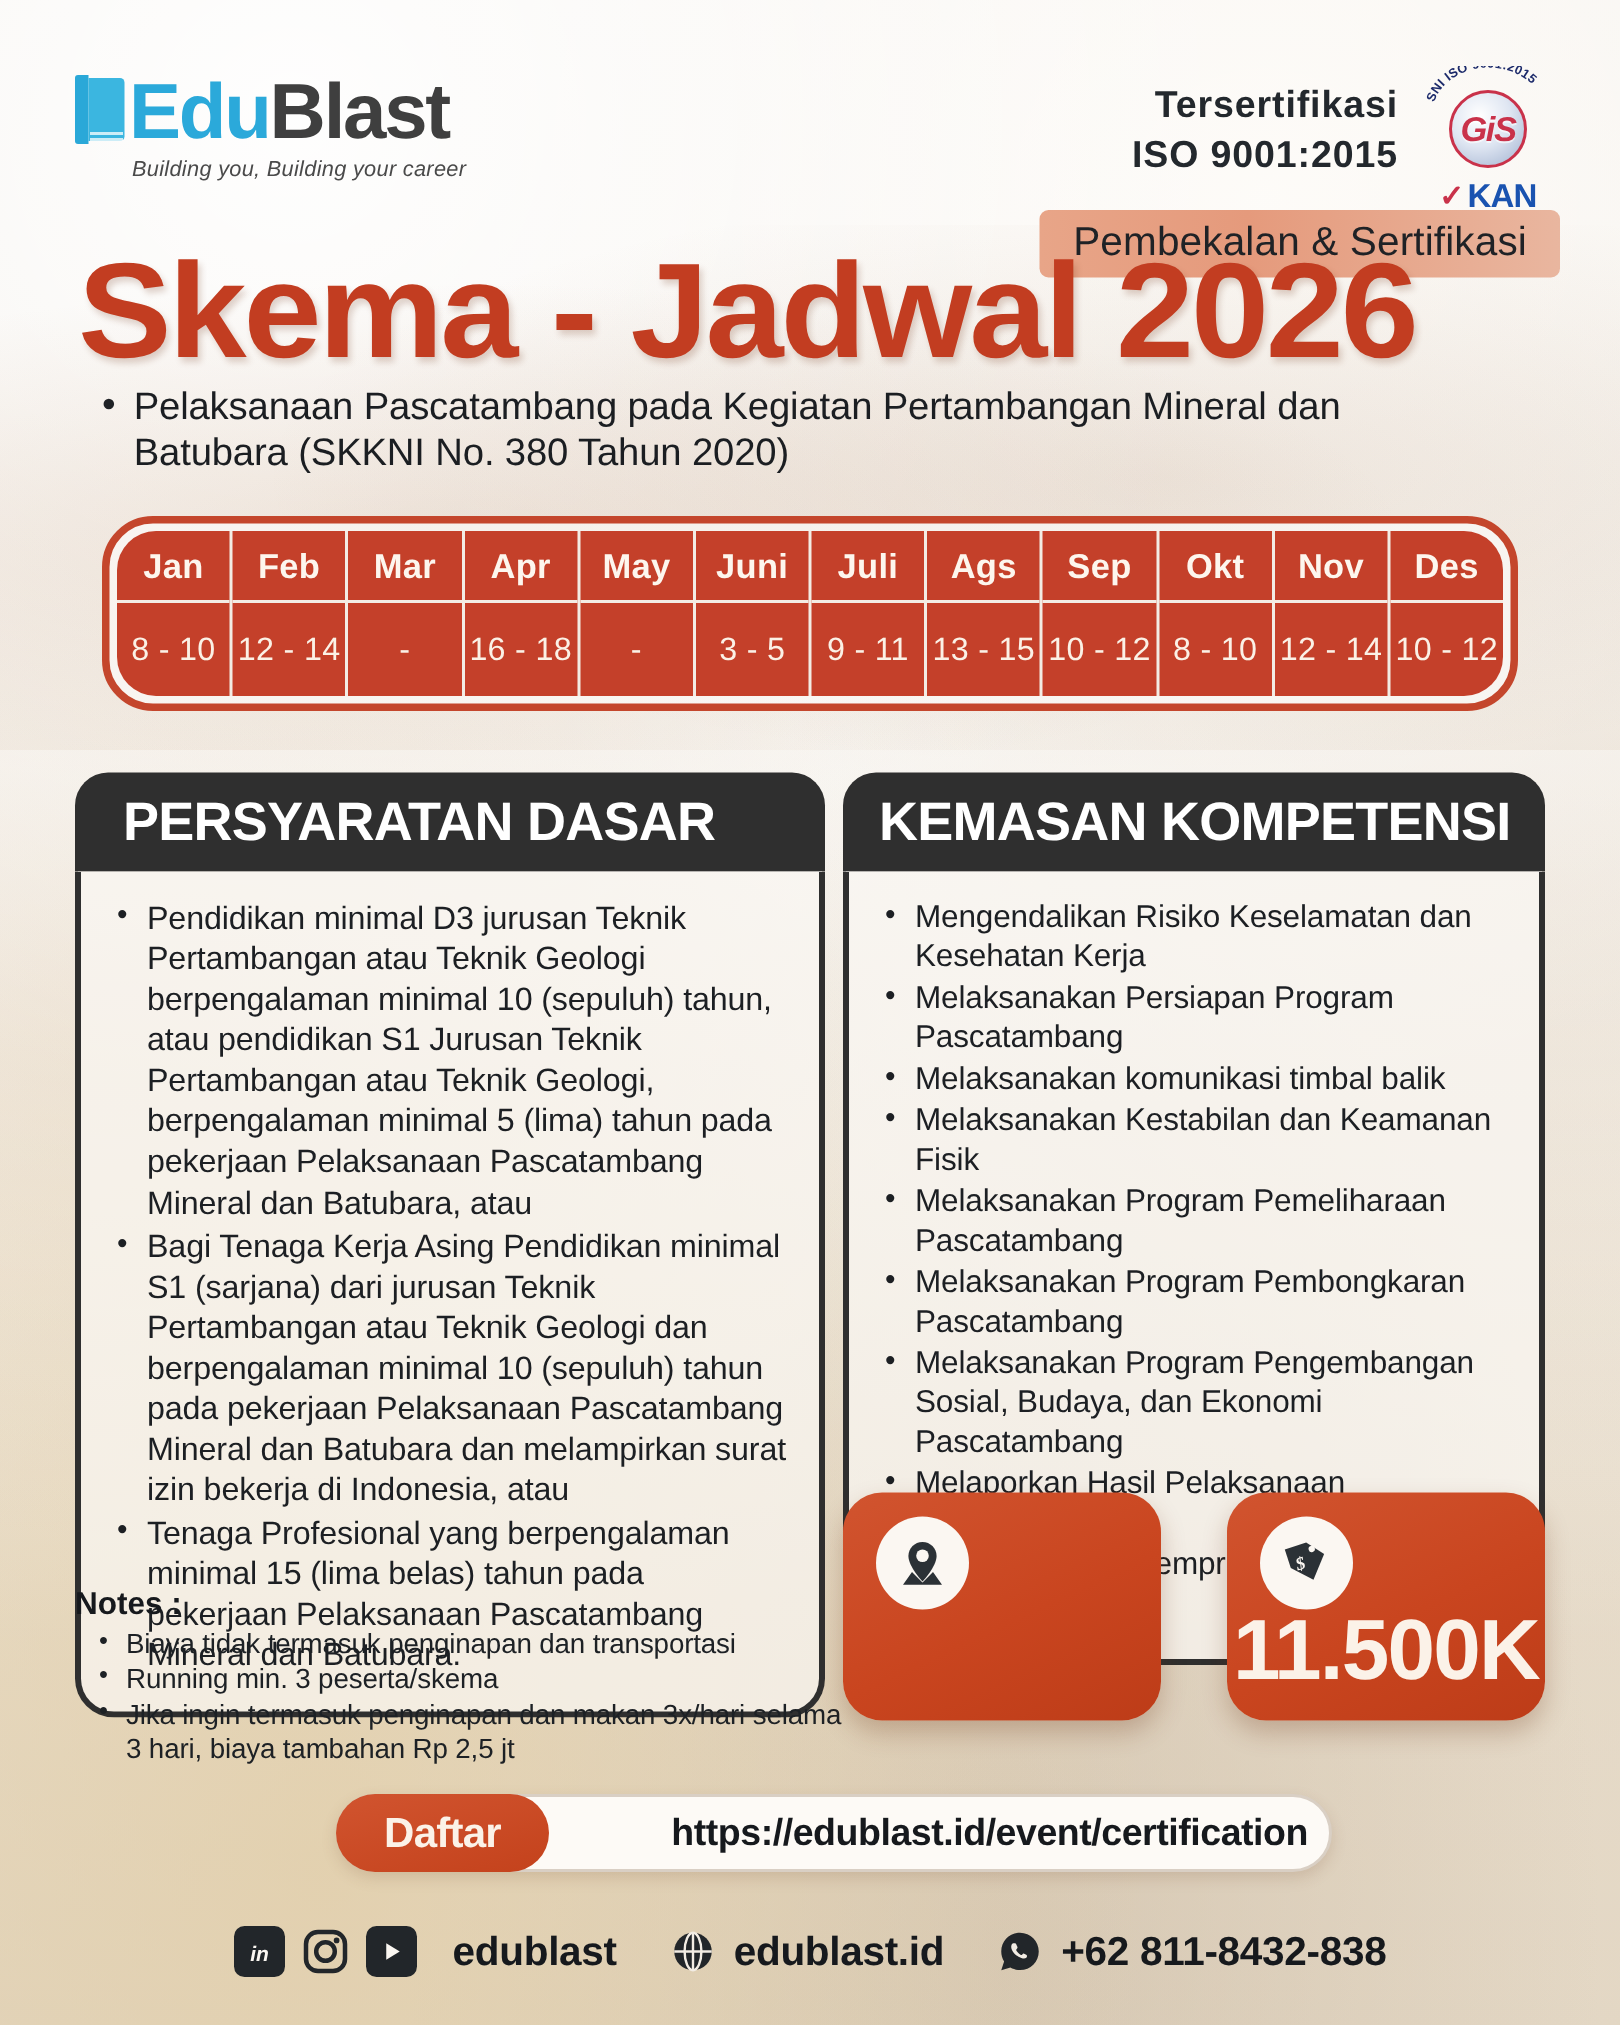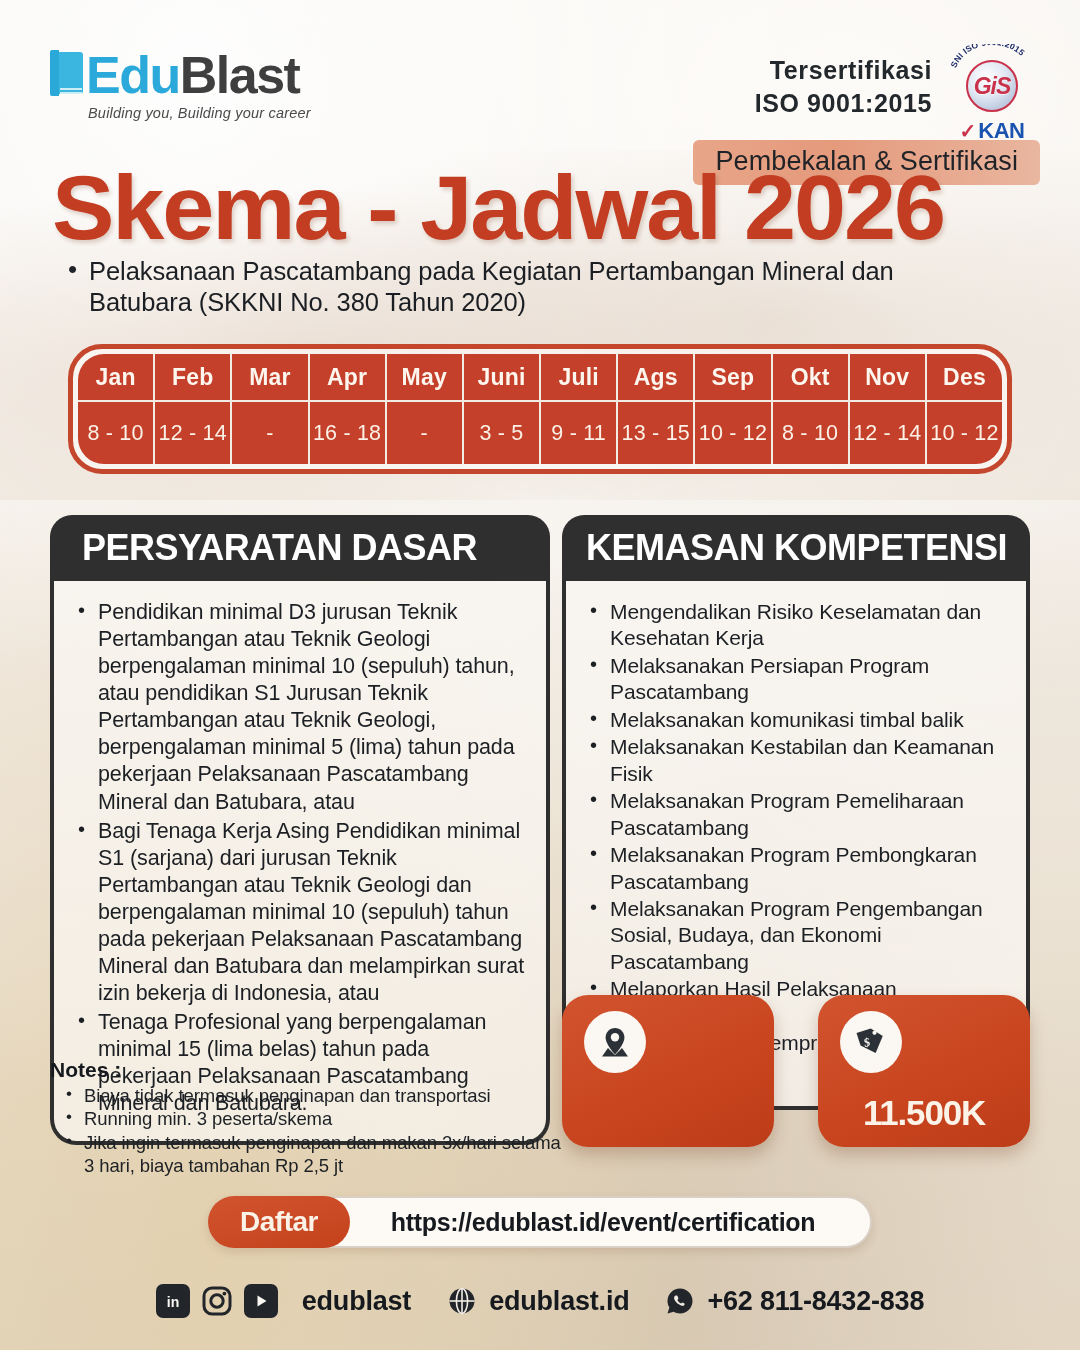--- a/index.html
+++ b/index.html
@@ -204,50 +204,50 @@
     position: relative; padding: 16px 0 0 0;
   }
   .card-icon {
     width: 62px; height: 62px; border-radius: 50%; background: #fbf7f2;
     margin-left: 22px; display: flex; align-items: center; justify-content: center;
   }
   .card-label {
     position: absolute; bottom: 14px; left: 0; right: 0; text-align: center;
     color: #fbf2e8; font-size: 41px; font-weight: bold; letter-spacing: -1px;
   }
-  .card-price .card-label { font-size: 35px; letter-spacing: -1.2px; }
+  .card-price .card-label { font-size: 57px; letter-spacing: -1.2px; }
 
   
   .reg {
-    position: absolute; left: 208px; top: 1196px; width: 664px; height: 52px;
+    position: absolute; left: 224px; top: 1196px; width: 664px; height: 52px;
     background: #fdfaf6; border-radius: 26px;
     border: 2px solid #d9cfc4;
     box-shadow: 0 4px 10px rgba(120,80,50,0.18);
     display: flex; align-items: center;
   }
   .reg-btn {
     width: 142px; height: 52px; margin-left: -2px;
     background: linear-gradient(165deg, #d1542f 0%, #c4421c 100%);
     border-radius: 26px;
     display: flex; align-items: center; justify-content: center;
     color: #fbf2e8; font-size: 28px; font-weight: bold; letter-spacing: -0.5px;
   }
   .reg-url {
-    flex: 1; text-align: center; font-size: 25px; font-weight: bold;
+    flex: 1; text-align: right; font-size: 25px; font-weight: bold;
     color: #16191d; letter-spacing: -0.3px; padding-right: 14px;
   }
 
   
   .footer {
     position: absolute; left: 0; right: 0; top: 1284px;
     display: flex; align-items: center; justify-content: center; gap: 10px;
   }
   .ficon {
     width: 34px; height: 34px; border-radius: 7px; background: #22262a;
-    display: flex; align-items: center; justify-content: center;
+    display: flex; align-items: center; justify-content: center; font-style: italic;
   }
   .ficon.plain { background: transparent; }
   .ftext { font-size: 27px; font-weight: bold; color: #16191d; letter-spacing: -0.2px; }
   .fgap { width: 14px; }
   .fgap-sm { width: 4px; }
 </style>
 </head>
 <body>
 
 <div class="bg"></div>

